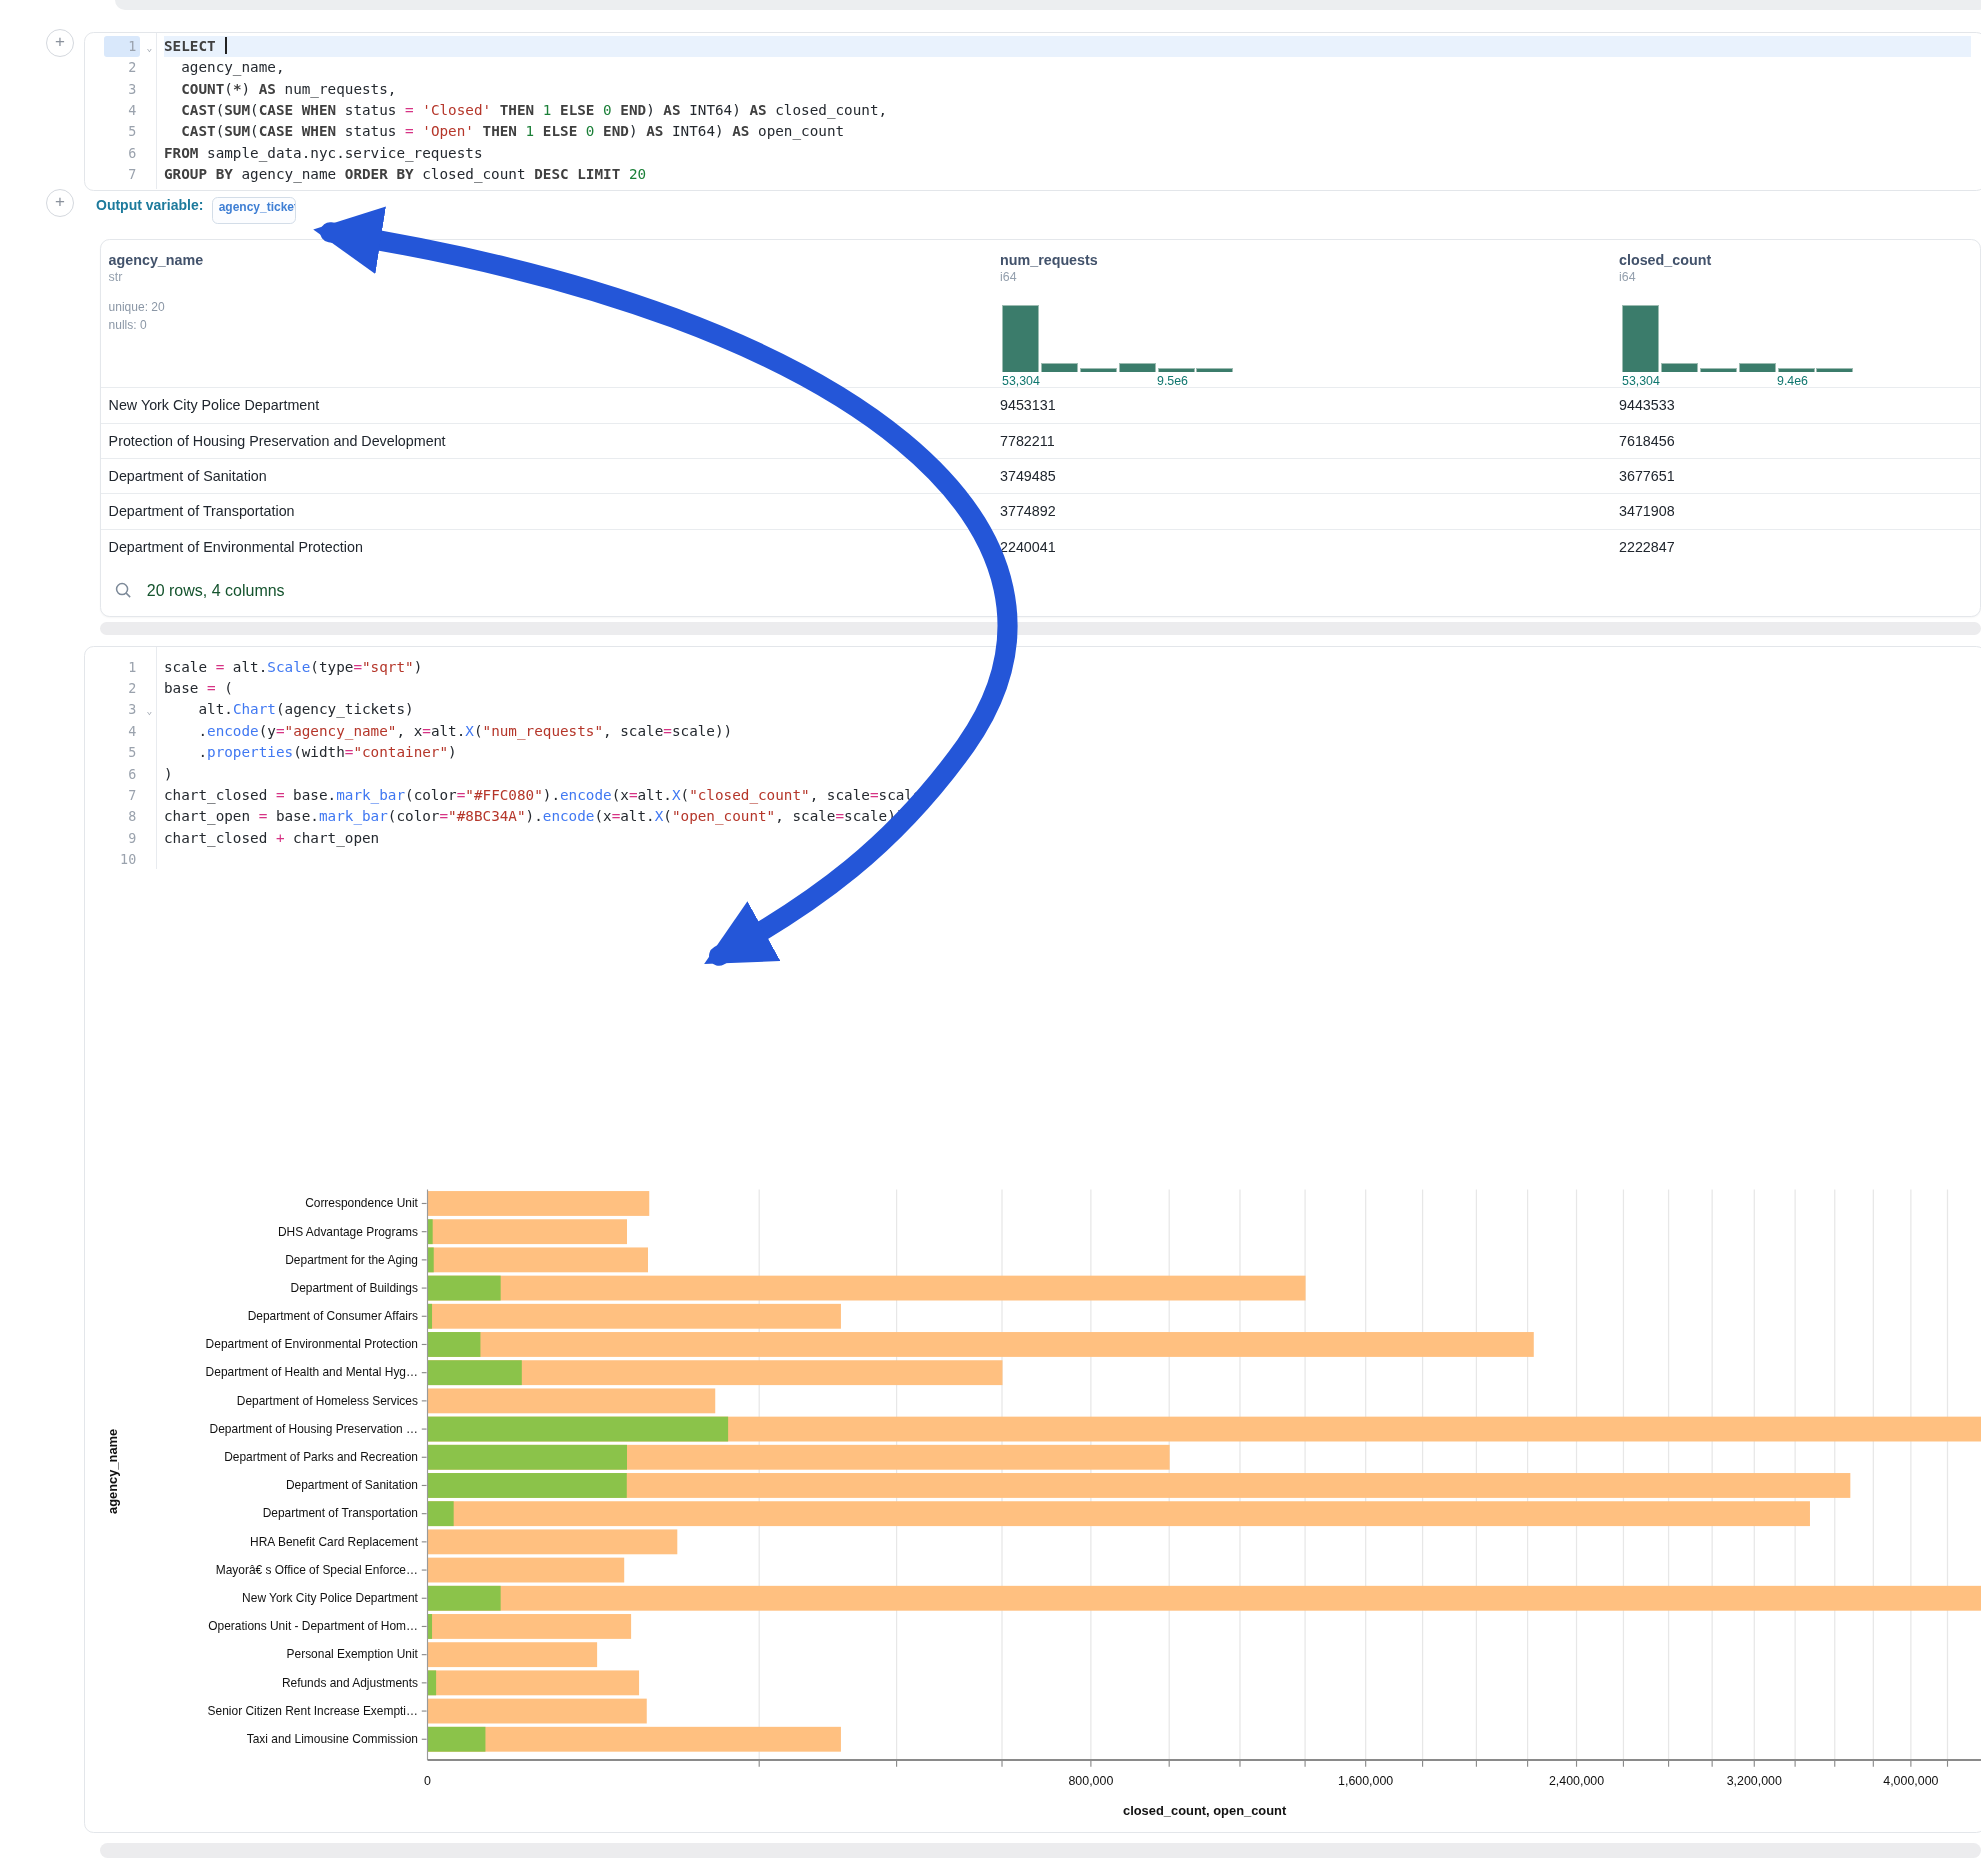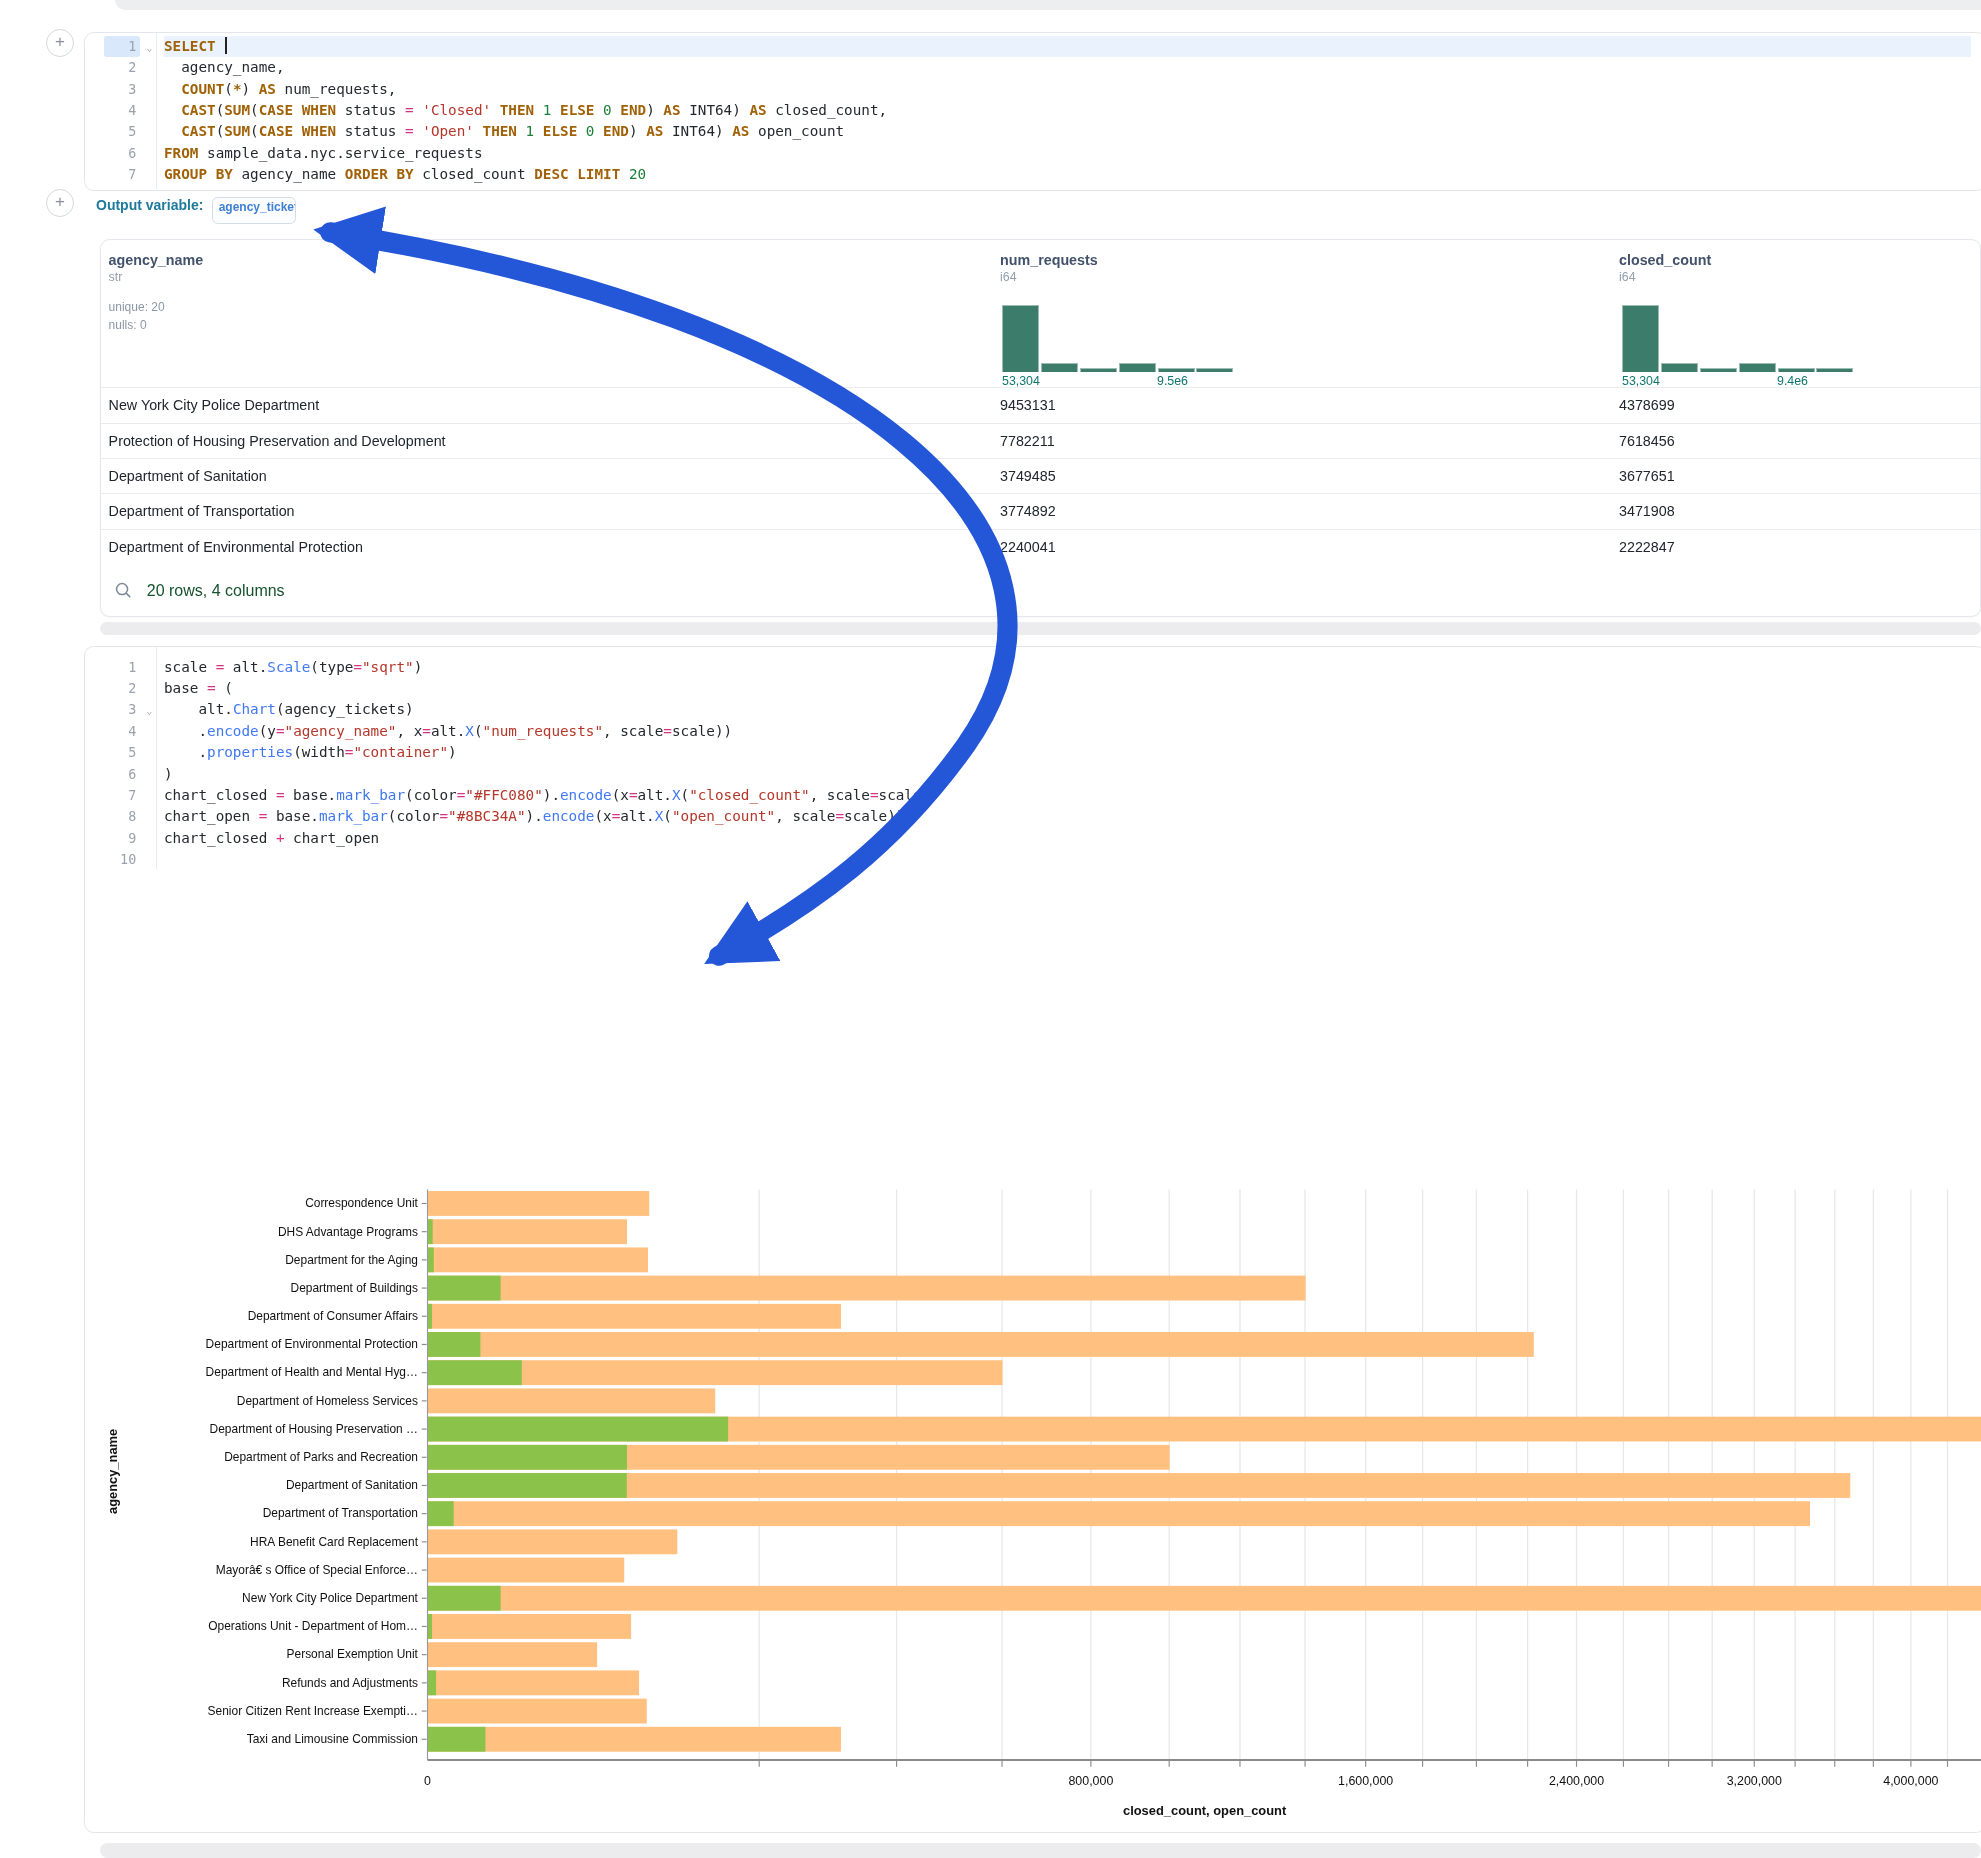--- a/index.html
+++ b/index.html
@@ -15,21 +15,21 @@
 
   
   .code-area { position:absolute; font-family:"DejaVu Sans Mono", monospace; font-size:14.3px; }
   .code-line { position:relative; height:21.4px; line-height:21.4px; white-space:pre; }
   .gutter { position:absolute; width:36px; text-align:right; color:#9aa2ad; font-family:"DejaVu Sans Mono", monospace; font-size:13.4px; }
   .gutter .code-line { padding-right:3.8px; }
   .gutter-sep { position:absolute; width:1px; background:#e8ebef; }
   .chev { position:absolute; right:-12.4px; top:1px; font-size:9.6px; color:#9aa2ad; }
   .active-row { background:#e9f2fd; }
   .active-num { background:#d9e8fb; border-radius:2.9px; }
-  .tok-kw { color:#a16207; font-weight:bold; }
+  .tok-kw { color:#404040; font-weight:bold; }
   .tok-fn { color:#4078f2; }
   .tok-str { color:#b5362a; }
   .tok-num { color:#1a7f37; }
   .tok-op { color:#d63384; }
   .tok-tx { color:#24292f; }
   .cursor-bar { display:inline-block; width:1.9px; height:16.3px; background:#222; vertical-align:-2.9px; margin-left:1px; }
 
   
   .outvar-label { font-weight:bold; font-size:14px; color:#1d7a9c; }
   .outvar-pill { display:inline-block; border:1px solid #d3dde8; background:#fcfdff; border-radius:5.7px; padding:1.9px 5.7px; font-size:12px; font-weight:bold; color:#3f7fd4; max-width:84px; overflow:hidden; white-space:nowrap; }
@@ -121,21 +121,21 @@
       <div class="hist-bar" style="width: 37px; height: 4.5px; background: rgb(59, 124, 107);"></div>
       <div class="hist-bar" style="width: 37px; height: 4.5px; background: rgb(59, 124, 107);"></div>
     </div>
   <div class="hist-lab" style="left:1521px; top:134px;">53,304</div>
   <div class="hist-lab" style="left:1676px; top:134px;">9.4e6</div>
 
   <div id="table-rows">
       <div class="trow" style="top: 147px;">
         <div class="tcell" style="left: 7.6px;">New York City Police Department</div>
         <div class="tcell" style="left: 899px;">9453131</div>
-        <div class="tcell" style="left: 1518px;">4378699</div>
+        <div class="tcell" style="left: 1518px;">9443533</div>
       </div>
       <div class="trow" style="top: 183px;">
         <div class="tcell" style="left: 7.6px;">Protection of Housing Preservation and Development</div>
         <div class="tcell" style="left: 899px;">7782211</div>
         <div class="tcell" style="left: 1518px;">7618456</div>
       </div>
       <div class="trow" style="top: 218px;">
         <div class="tcell" style="left: 7.6px;">Department of Sanitation</div>
         <div class="tcell" style="left: 899px;">3749485</div>
         <div class="tcell" style="left: 1518px;">3677651</div>

